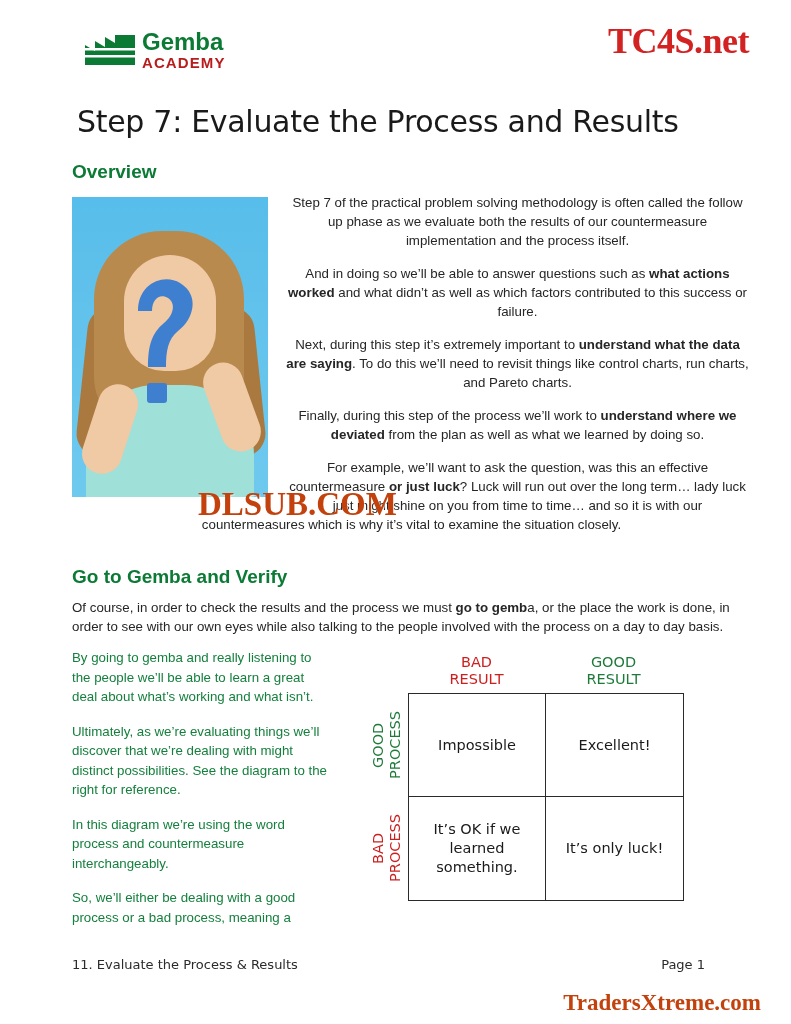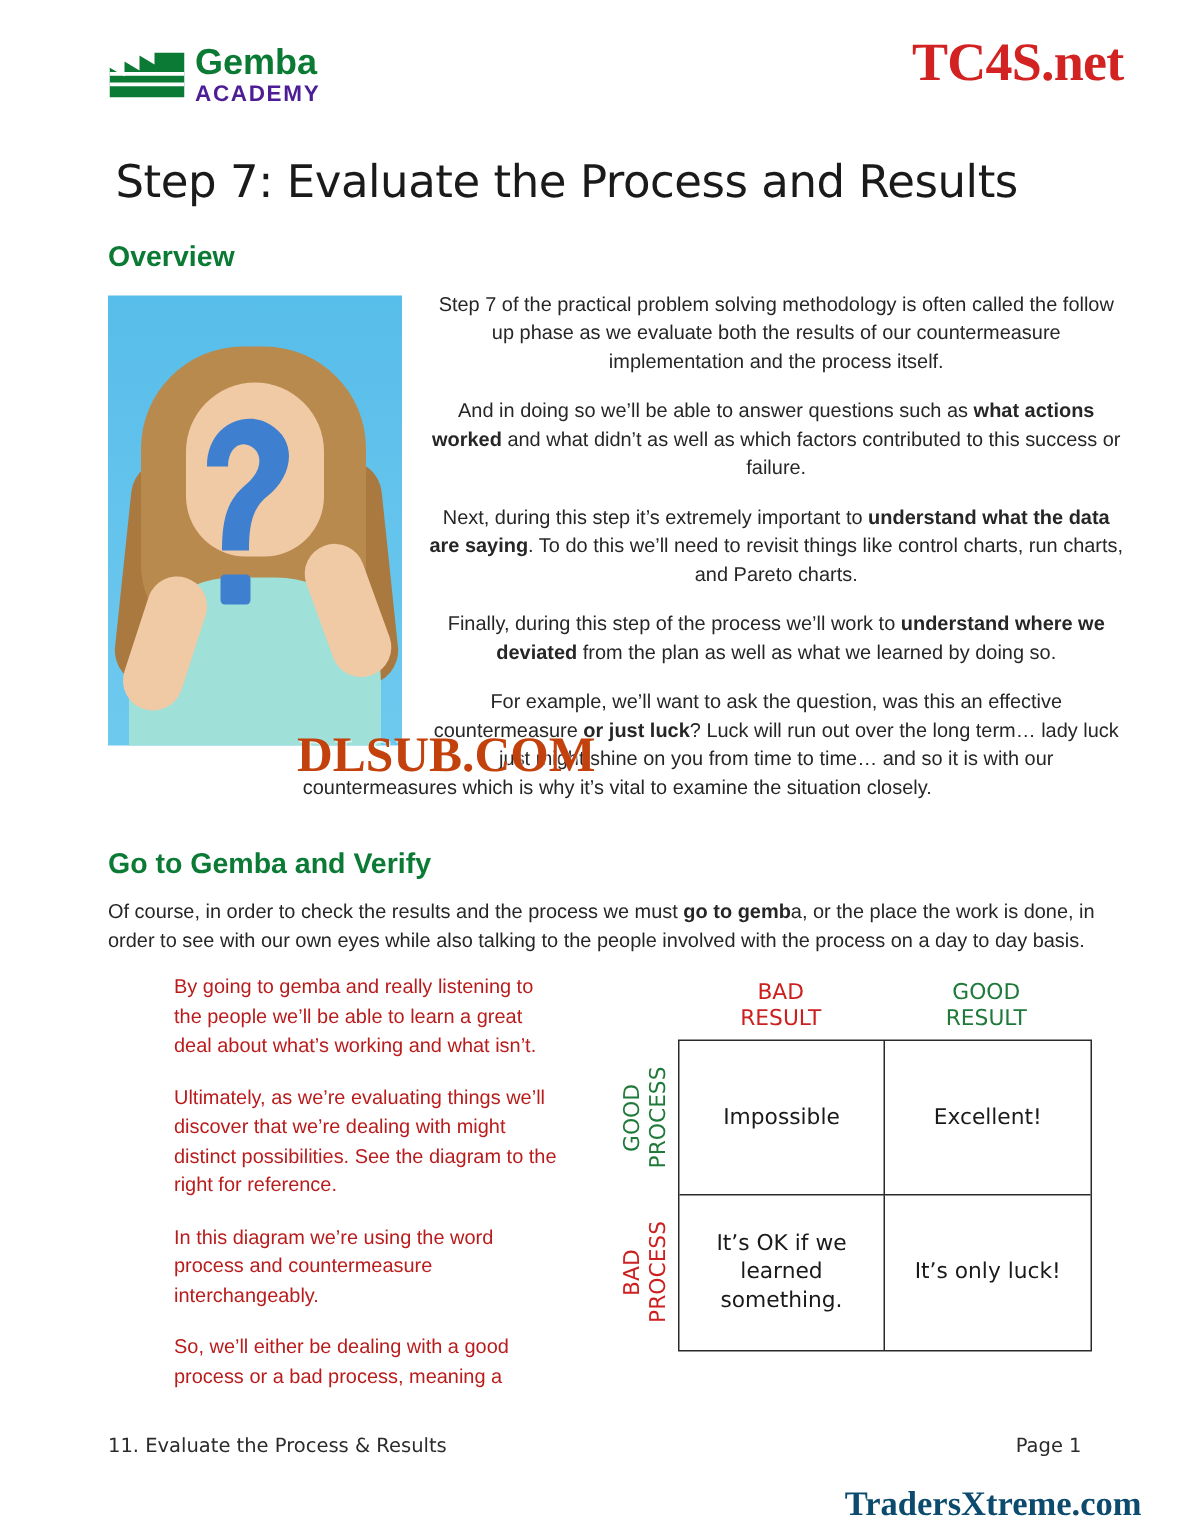--- a/index.html
+++ b/index.html
@@ -23,21 +23,21 @@
     padding: 18px 40px 0 40px;
   }
 
   
   .header-row {
     position: relative;
     height: 64px;
   }
   .logo {
     position: absolute;
-    left: 33px;
+    left: 45px;
     top: 12px;
     display: flex;
     align-items: center;
   }
   .logo-mark {
     width: 50px;
     height: 30px;
     margin-right: 7px;
     position: relative;
   }
@@ -48,21 +48,21 @@
   .logo-gemba {
     font-size: 24px;
     font-weight: bold;
     color: #0b7a34;
     letter-spacing: 0px;
     display: block;
   }
   .logo-academy {
     font-size: 15px;
     font-weight: bold;
-    color: #4c1d95;
+    color: #b91c1c;
     letter-spacing: 1.1px;
     display: block;
     margin-top: 1px;
     text-align: center;
   }
   .watermark-tc4s {
     position: absolute;
     right: 2px;
     top: 2px;
     font-size: 36px;
@@ -207,22 +207,21 @@
     color: #262626;
   }
   .lower-cols {
     display: flex;
     gap: 14px;
   }
   .left-col {
     width: 258px;
     font-size: 13.3px;
     line-height: 19.5px;
-    color: #b91c1c;
-    margin-left: 44px;
+    color: #15803d;
   }
   .left-col p { margin: 0 0 15px 0; }
 
   
   .matrix-wrap {
     position: relative;
     margin-left: 22px;
     margin-top: 6px;
   }
   .col-headers {
@@ -284,37 +283,37 @@
     box-sizing: border-box;
     font-family: "DejaVu Sans", sans-serif;
   }
   .cell.b-right { border-right: 1px solid #2a2a2a; }
   .cell.b-bottom { border-bottom: 1px solid #2a2a2a; }
 
   
   .footer {
     position: absolute;
     left: 72px;
-    right: 40px;
+    right: 56px;
     bottom: 52px;
     display: flex;
     justify-content: space-between;
     font-size: 13px;
     color: #2b2b2b;
     font-family: "DejaVu Sans", sans-serif;
   }
   .footer .page-no { margin-right: 30px; }
   .watermark-traders {
     position: absolute;
     right: 30px;
     bottom: 8px;
     font-family: "Liberation Serif", serif;
     font-size: 23px;
     font-weight: bold;
-    color: #0c4a6e;
+    color: #c2410c;
     letter-spacing: 0px;
   }
 </style>
 </head>
 <body>
 
 <div class="page">
 
   <div class="header-row">
     <div class="logo">

